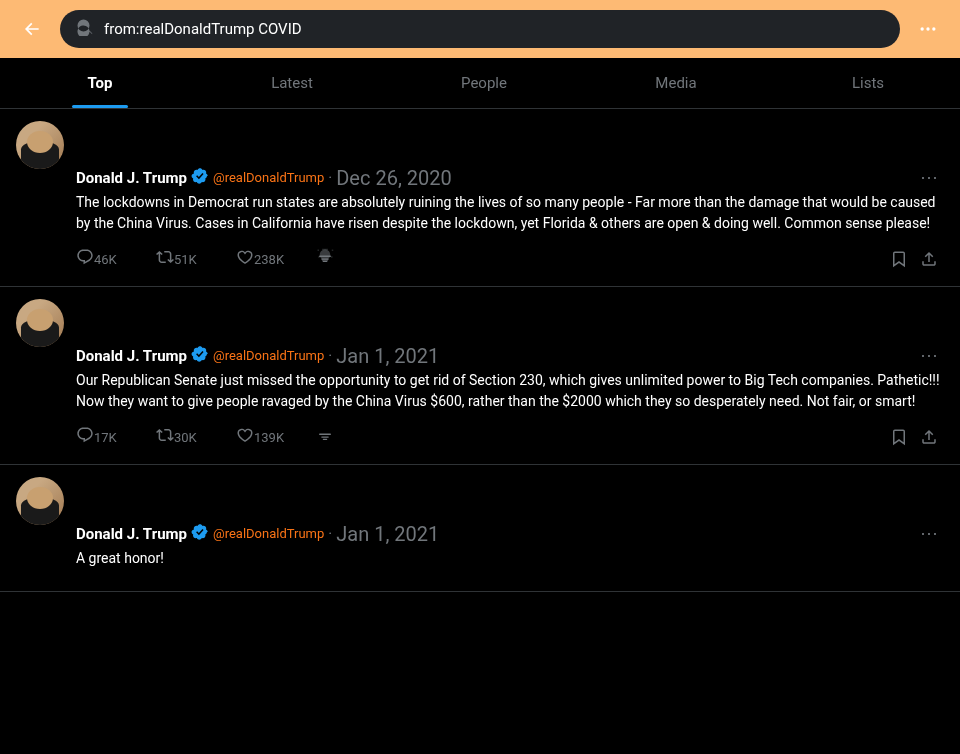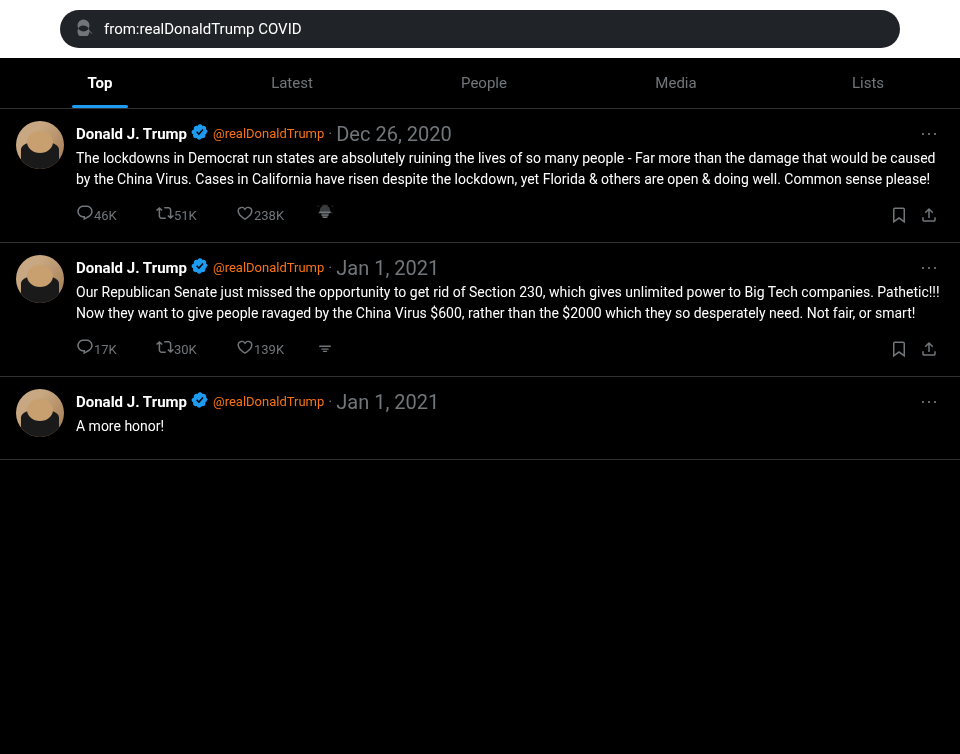--- a/index.html
+++ b/index.html
@@ -11,21 +11,21 @@
       min-height: 754px;
       overflow-x: hidden;
     }
 
     
     .header {
       display: flex;
       align-items: center;
       padding: 10px 16px;
       gap: 12px;
-      background: #ffffff;
+      background: #fdba74;
       position: sticky;
       top: 0;
       z-index: 10;
     }
     .back-btn {
       background: none;
       border: none;
       color: #fff;
       cursor: pointer;
       font-size: 20px;
@@ -136,21 +136,21 @@
     .trump-avatar::after {
       content: '';
       position: absolute;
       top: 10px; left: 50%;
       transform: translateX(-50%);
       width: 26px; height: 22px;
       background: #c8a070;
       border-radius: 50%;
     }
 
-    .tweet-content { flex: 1; min-width: 0; }
+    .tweet-content { flex: 1; min-width: 0; margin-top: 44px; }
     .tweet-header {
       display: flex;
       align-items: center;
       justify-content: space-between;
       margin-bottom: 2px;
     }
     .tweet-header-left {
       display: flex;
       align-items: center;
       gap: 4px;
@@ -416,15 +416,15 @@
           <svg width="18" height="18" viewBox="0 0 24 24" fill="#1d9bf0">
             <path d="M22.25 12c0-1.43-.88-2.67-2.19-3.34.46-1.39.2-2.9-.81-3.91-1.01-1.01-2.52-1.27-3.91-.81-.67-1.31-1.91-2.19-3.34-2.19s-2.67.88-3.34 2.19c-1.39-.46-2.9-.2-3.91.81-1.01 1.01-1.27 2.52-.81 3.91C1.63 9.33.75 10.57.75 12s.88 2.67 2.19 3.34c-.46 1.39-.2 2.9.81 3.91 1.01 1.01 2.52 1.27 3.91.81.67 1.31 1.91 2.19 3.34 2.19s2.67-.88 3.34-2.19c1.39.46 2.9.2 3.91-.81 1.01-1.01 1.27-2.52.81-3.91 1.31-.67 2.19-1.91 2.19-3.34zm-11.71 4.2L6.8 12.46l1.41-1.42 2.26 2.26 4.8-5.23 1.47 1.36-6.2 6.77z"></path>
           </svg>
         </span>
         <span class="handle">@realDonaldTrump</span>
         <span class="dot-sep">·</span>
         <span class="tweet-date">Jan 1, 2021</span>
       </div>
       <button class="tweet-more-btn">···</button>
     </div>
-    <div class="tweet-text">A more honor!</div>
+    <div class="tweet-text">A great honor!</div>
   </div>
 </div>
 
 </body></html>

